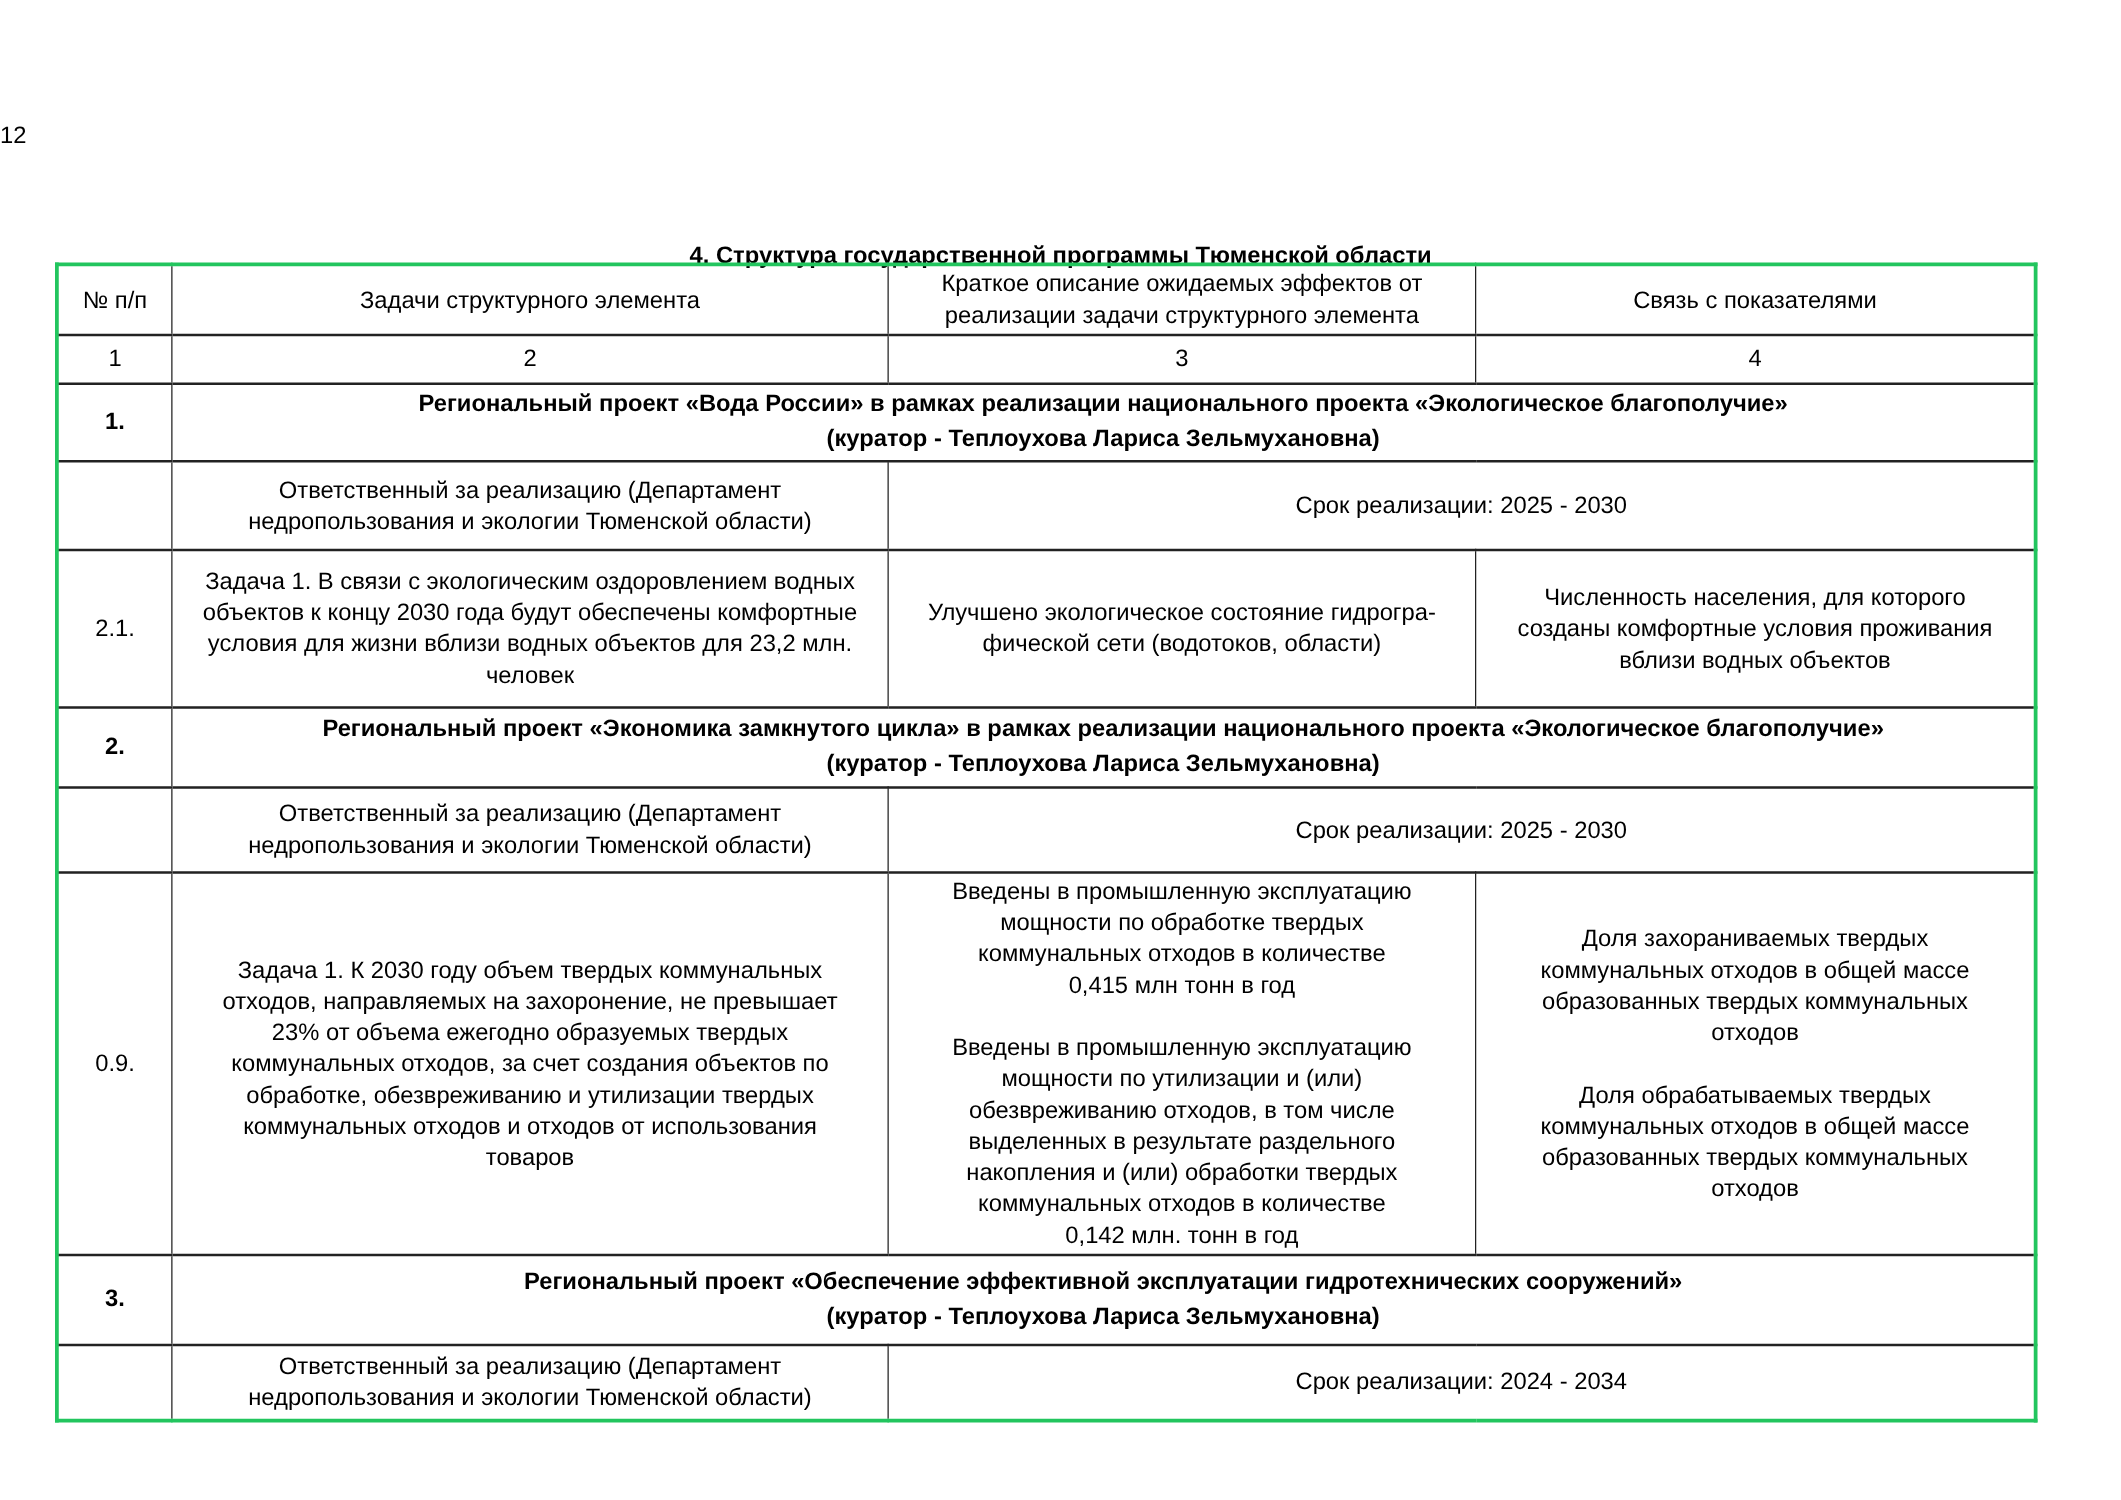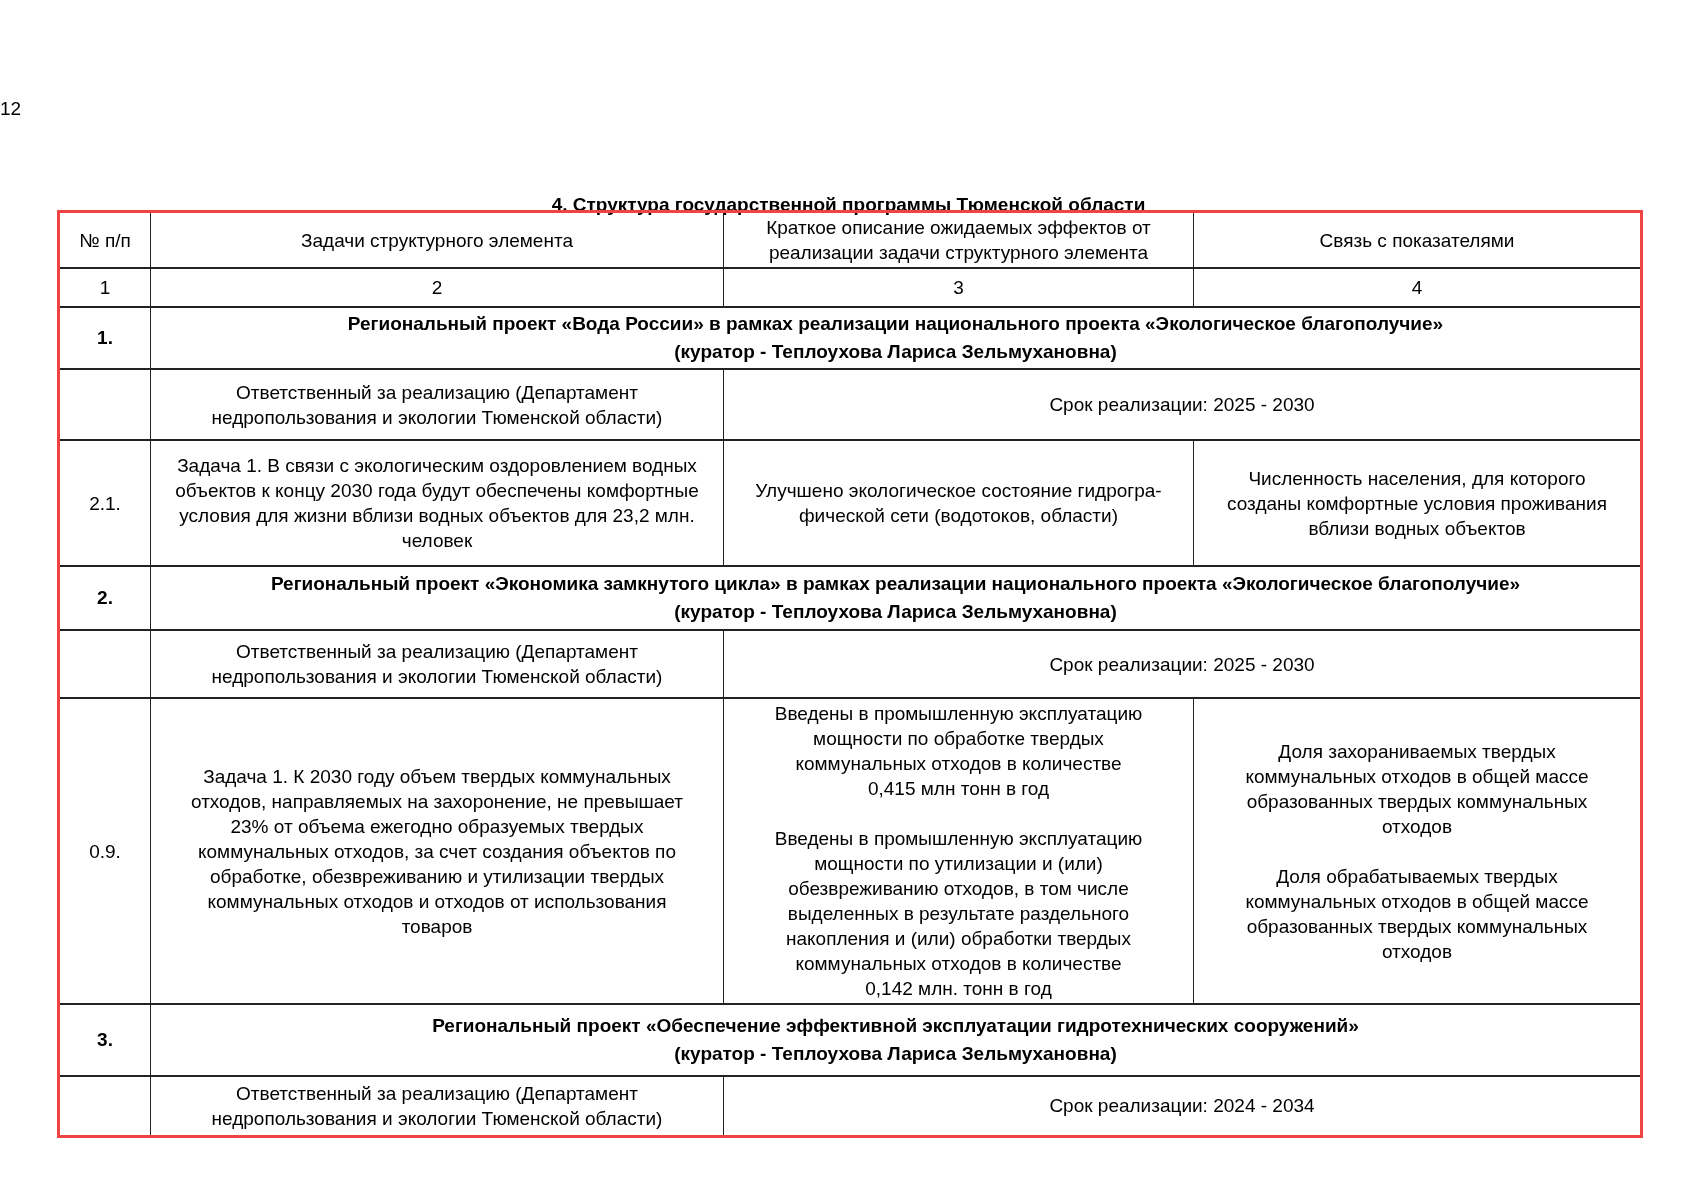--- a/index.html
+++ b/index.html
@@ -27,25 +27,25 @@
     width: 1697px;
     text-align: center;
     font-size: 19px;
     font-weight: bold;
     line-height: 24px;
     margin-top: 43px;
   }
   table.doc-table {
     position: absolute;
     top: 210px;
-    left: 57px;
+    left: 44px;
     width: 1583px;
     border-collapse: collapse;
     table-layout: fixed;
-    border: 3px solid #ef4444;
+    border: 3px solid #22c55e;
   }
   table.doc-table td {
     border: 1.5px solid #222222;
     border-top-width: 2px;
     border-bottom-width: 2px;
     text-align: center;
     vertical-align: middle;
     font-size: 19px;
     line-height: 25px;
     white-space: pre-line;

